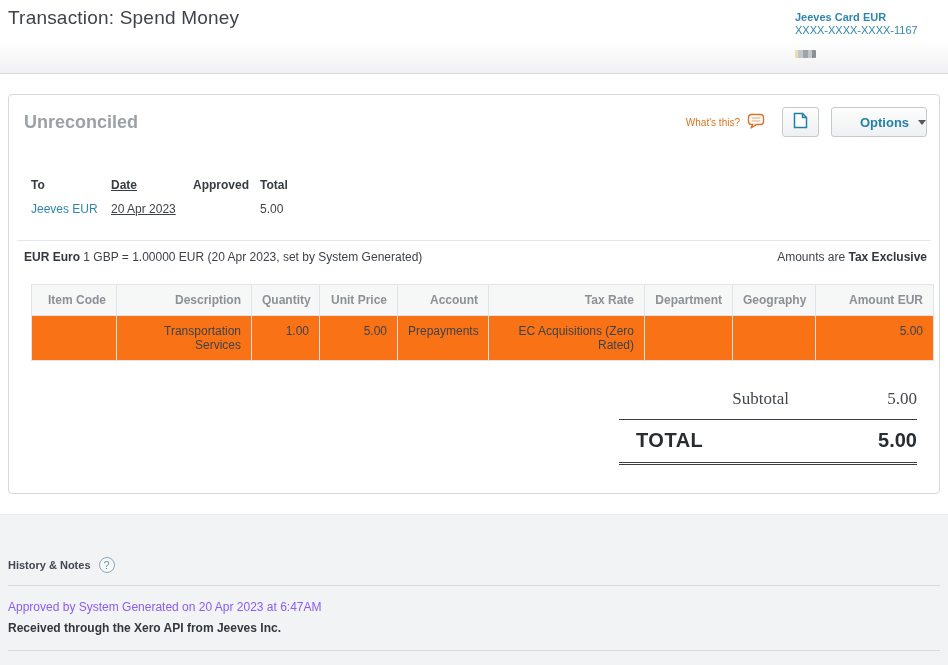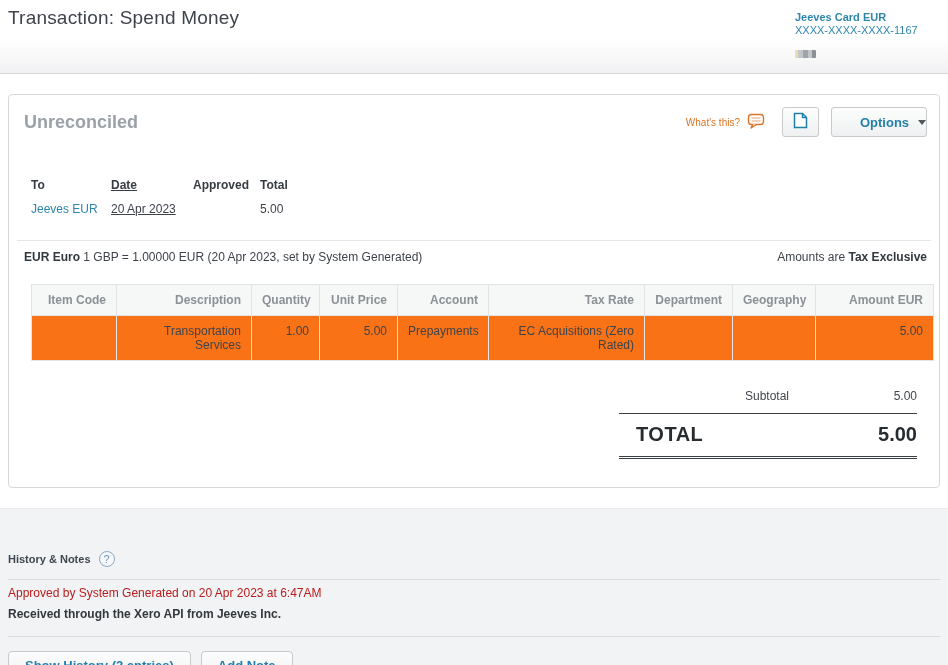--- a/index.html
+++ b/index.html
@@ -77,21 +77,21 @@
   .line-table { border-collapse:collapse; margin:20px 6px 0 14px; width:902px; font-size:12px; table-layout:fixed; }
   .line-table th, .line-table td { border:1px solid #e1e3e5; padding:8px 10px; text-align:right; vertical-align:top; }
   .line-table th { background:#f6f7f7; color:#8c9196; font-weight:bold; white-space:nowrap; overflow:hidden; }
   .line-table td { color:#3e434a; background:#f97316; }
   .line-table .right { text-align:right; }
   .w-item{width:85px;} .w-desc{width:135px;} .w-qty{width:68px;} .w-price{width:78px;}
   .w-acct{width:91px;} .w-tax{width:156px;} .w-dept{width:88px;} .w-geo{width:83px;} .w-amt{width:118px;}
 
   
   .totals { width:298px; margin:22px 14px 0 auto; }
-  .subtotal-row { display:flex; font-size:12px; padding:6px 0 10px 0; }
+  .subtotal-row { display:flex; font-size:17px; padding:6px 0 10px 0;font-family:Liberation Serif, serif; }
   .subtotal-row .lbl { width:170px; text-align:right; color:#42474c; }
   .subtotal-row .val { flex:1; text-align:right; color:#42474c; }
   .total-row {
     display:flex; align-items:center; border-top:1px solid #3a3f44;
     border-bottom:3px double #3a3f44; padding:9px 0 10px 0;
   }
   .total-row .lbl { font-size:20px; font-weight:bold; color:#272c31; padding-left:17px; letter-spacing:0.5px; }
   .total-row .val { flex:1; text-align:right; font-size:20px; font-weight:bold; color:#272c31; }
 
   
@@ -100,21 +100,21 @@
     border-top:1px solid #ececee;
   }
   .hist-title-row { display:flex; align-items:center; }
   .hist-title { font-size:11px; font-weight:bold; color:#3f4750; }
   .q-icon {
     width:16px; height:16px; border:1px solid #8aa9c6; border-radius:50%;
     color:#6b96bb; font-size:11px; line-height:14px; text-align:center;
     display:inline-block; margin-left:8px; background:#f7f8fa; cursor:pointer;
   }
   .divider { border:none; border-top:1px solid #d8dbde; margin-top:12px; }
-  .hist-meta { margin-top:6px; font-size:12px; color:#b91c1c; }
+  .hist-meta { margin-top:14px; font-size:12px; color:#8b5cf6; }
   .hist-note { margin-top:7px; font-size:12px; font-weight:bold; color:#33383d; }
   .divider2 { border:none; border-top:1px solid #d8dbde; margin-top:15px; }
   .hist-buttons { margin-top:14px; display:flex; gap:10px; }
   .hist-btn { height:29px; padding:0 16px; border-radius:4px; }
 </style>
 </head>
 <body>
 
 <header class="page-header">
   <h1 class="page-title">Transaction: Spend Money</h1>

